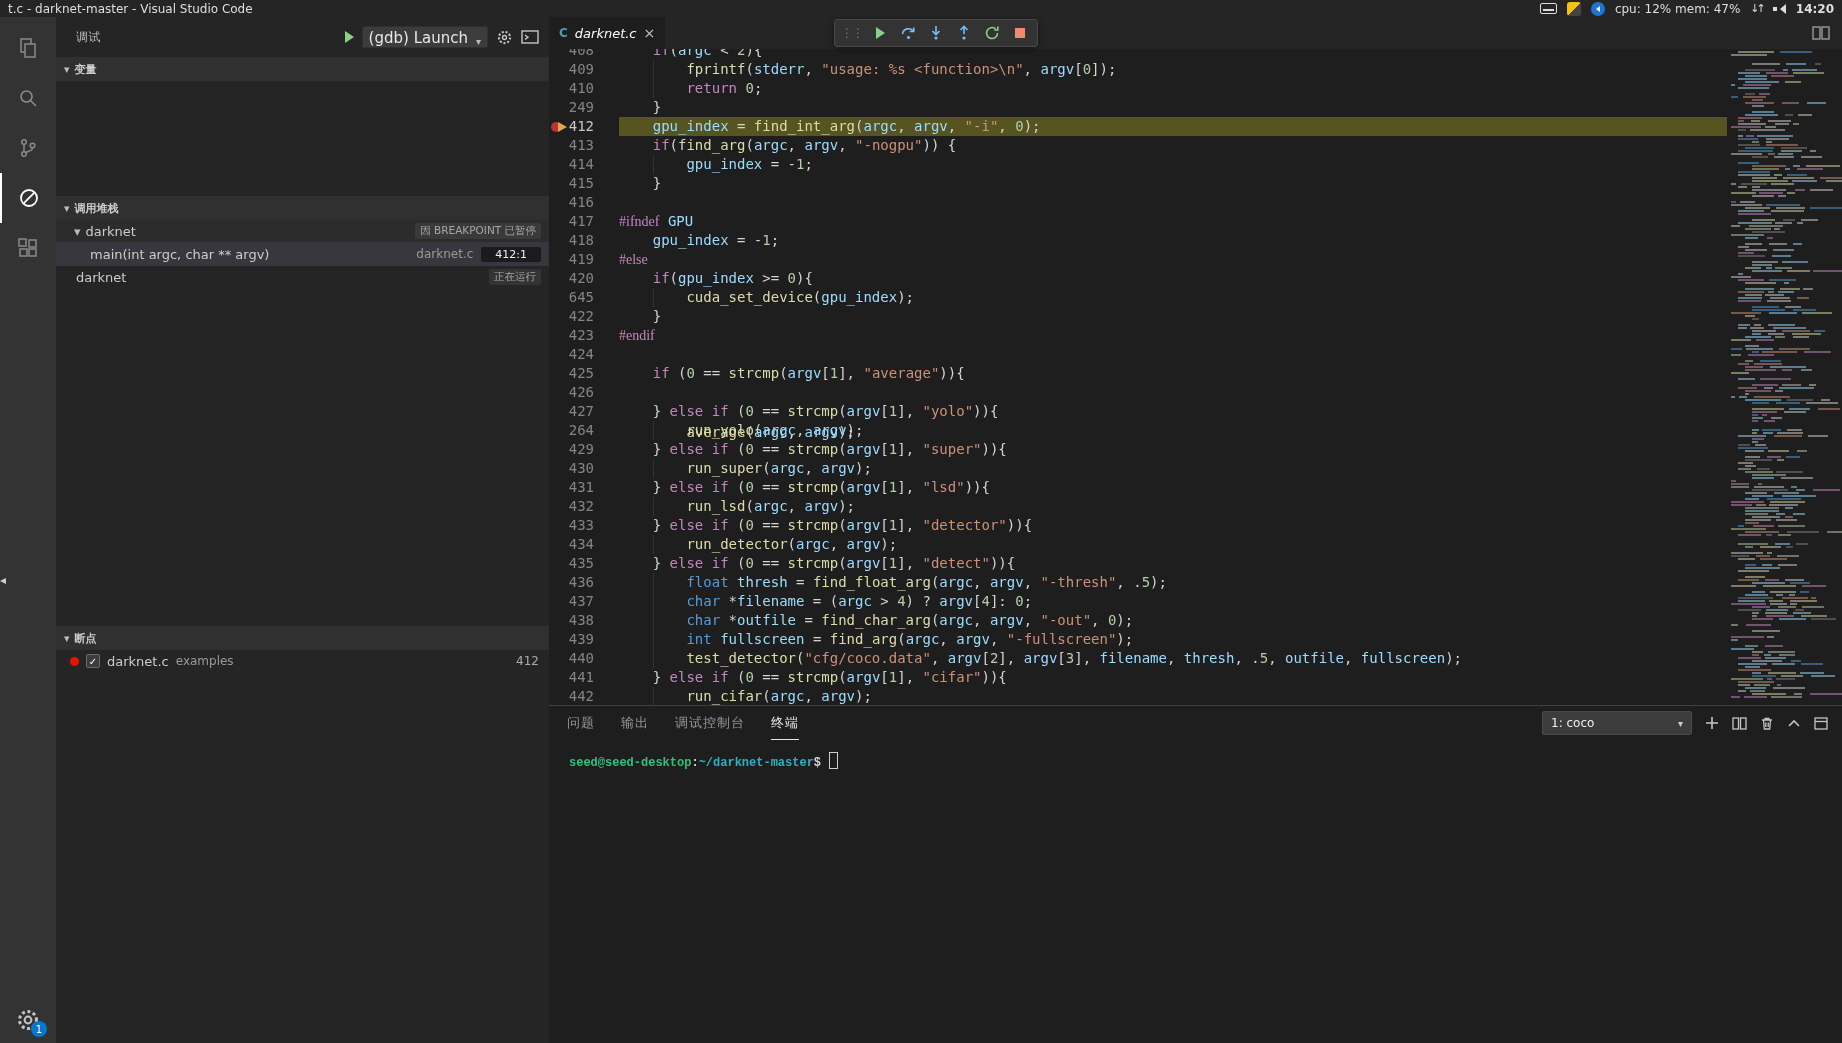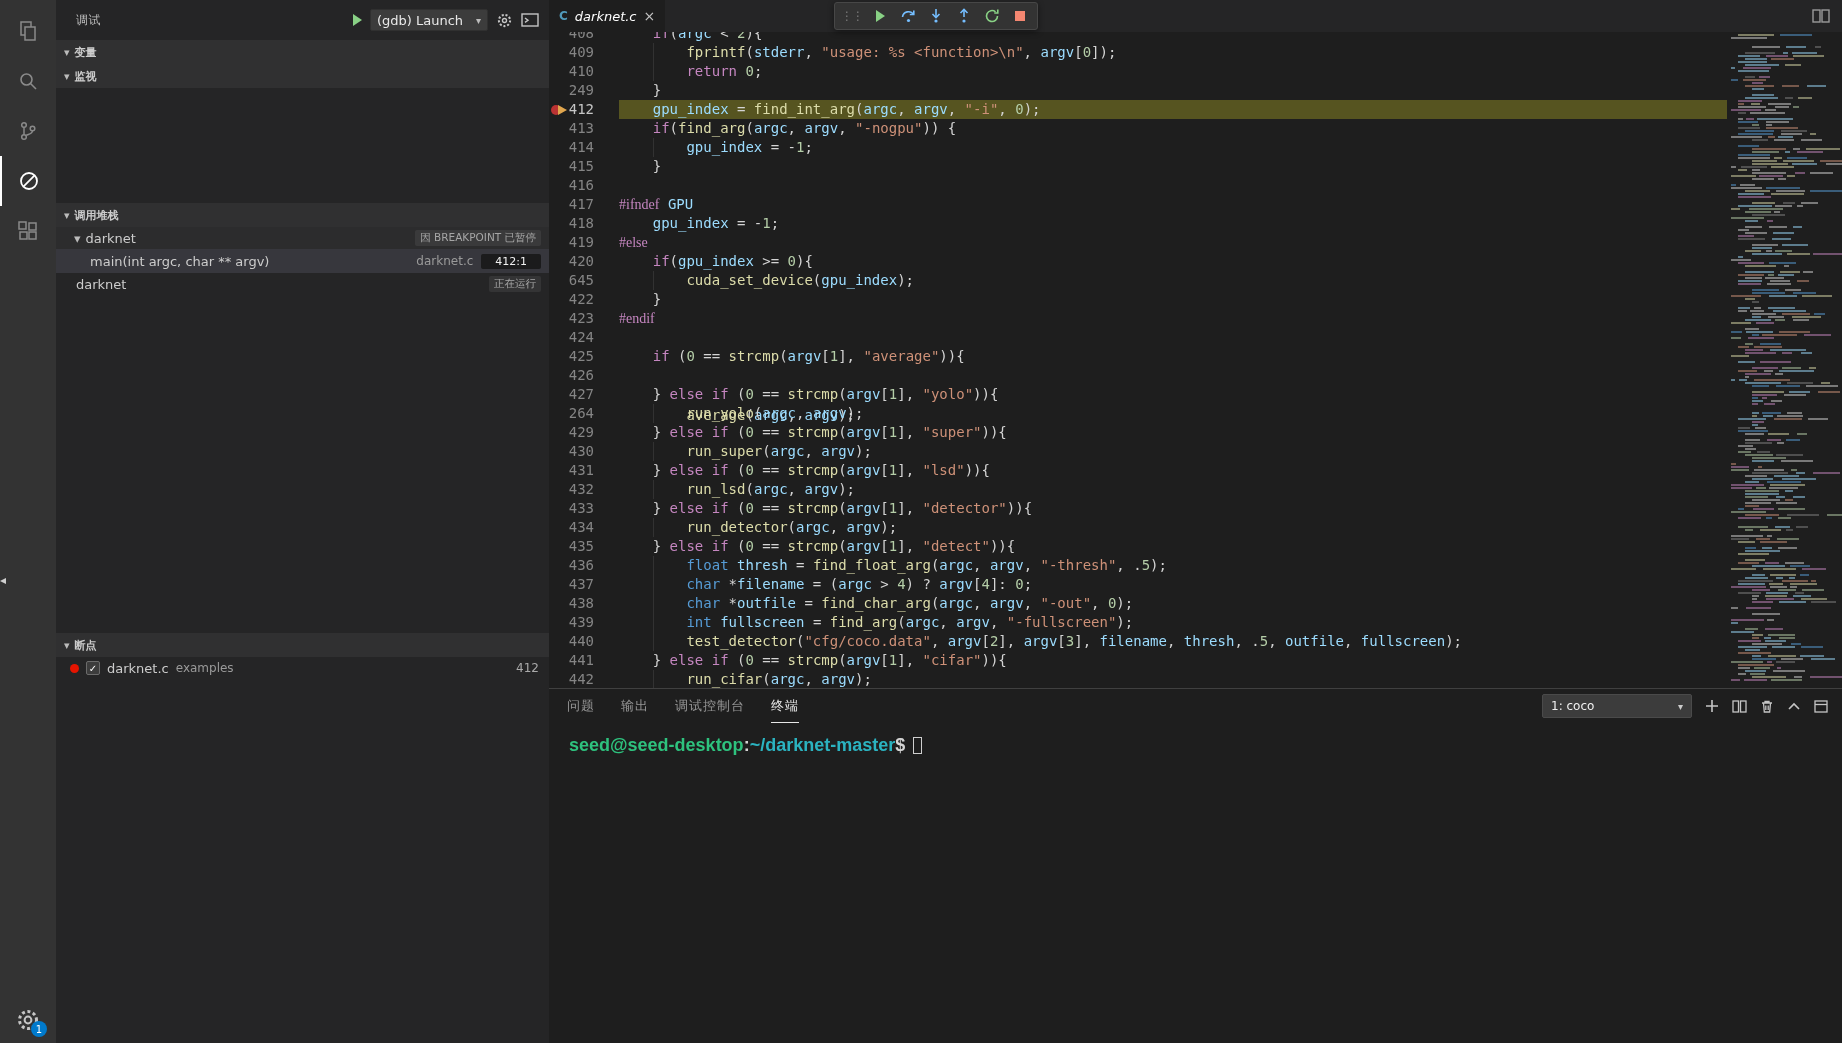--- a/index.html
+++ b/index.html
@@ -34,21 +34,21 @@
   .badge-blue { position:absolute; right:-6px; bottom:-4px; min-width:16px; height:16px; border-radius:8px;
     background:#007acc; color:#fff; font-size:10px; display:flex; align-items:center; justify-content:center; padding:0 3px; }
 
   
   .sidebar { flex:0 0 493px; background:#252526; color:#ccc; display:flex; flex-direction:column; font-size:13px; }
   .sb-head { flex:0 0 40px; display:flex; align-items:center; padding:0 10px 0 20px; gap:8px; }
   .sb-title { font-size:12px; color:#bbb; letter-spacing:.5px; }
   .launch-group { margin-left:auto; display:flex; align-items:center; gap:8px; }
   .play-green { width:0; height:0; border-left:9px solid #89d185; border-top:6px solid transparent; border-bottom:6px solid transparent; cursor:pointer; }
   .launch-dd { background:#3c3c3c; border:1px solid #303030; border-radius:2px; height:22px; min-width:118px;
-    display:flex; align-items:center; padding:0 6px; gap:8px; font-size:13px; color:#e8e8e8; cursor:pointer; }
+    display:flex; align-items:flex-end; padding:0 6px; gap:8px; font-size:15px; color:#e8e8e8; cursor:pointer; }
   .launch-dd::after { content:"▾"; margin-left:auto; color:#bbb; font-size:10px; }
   .hicon { color:#c5c5c5; cursor:pointer; display:flex; align-items:center; }
 
   .sb-sec { flex:0 0 24px; background:#303031; display:flex; align-items:center; padding-left:8px; gap:5px;
     font-size:11px; font-weight:bold; color:#cccccc; cursor:pointer; }
   .tw-down::before { content:"▾"; color:#bbb; font-weight:normal; }
   .tw-right::before { content:"▸"; color:#bbb; font-weight:normal; }
   .sb-content { overflow:hidden; }
   .row { height:21px; display:flex; align-items:center; gap:5px; cursor:pointer; white-space:nowrap; }
   .scope-row { padding-left:20px; color:#ddd; }
@@ -113,34 +113,46 @@
   .panel { flex:0 0 338px; background:#1e1e1e; border-top:1px solid rgba(128,128,128,0.35); display:flex; flex-direction:column; }
   .panel-head { flex:0 0 34px; display:flex; align-items:center; padding:0 14px 0 18px; }
   .ptabs { display:flex; gap:26px; height:100%; align-items:stretch; }
   .ptab { display:flex; align-items:center; font-size:13px; color:#969696; cursor:pointer; border-bottom:1px solid transparent; letter-spacing:1px; }
   .ptab.active { color:#e7e7e7; border-bottom-color:#e7e7e7; }
   .pctrl { margin-left:auto; display:flex; align-items:center; gap:13px; }
   .term-select { background:#3c3c3c; border:1px solid #4a4a4a; border-radius:2px; height:24px; min-width:150px;
     display:flex; align-items:center; padding:0 8px; color:#f0f0f0; font-size:12px; cursor:pointer; }
   .term-select::after { content:"▾"; margin-left:auto; color:#ccc; font-size:10px; }
   .picon { color:#c5c5c5; cursor:pointer; display:flex; align-items:center; }
-  .term-body { padding:12px 0 0 20px; font-family:Liberation Sans, sans-serif; font-size:18px; color:#d4d4d4; cursor:text; flex:1; }
+  .term-body { padding:12px 0 0 20px; font-family:Liberation Mono, monospace; font-size:12px; color:#d4d4d4; cursor:text; flex:1; }
   .t-user { color:#2ec27e; font-weight:bold; }
   .t-sep { color:#d4d4d4; font-weight:bold; }
   .t-path { color:#2bb3c0; font-weight:bold; }
   .t-cursor { display:inline-block; width:9px; height:17px; border:1px solid #cfcfcf; vertical-align:-3px; margin-left:8px; }
 
   .edge-arrow { position:absolute; left:0; top:573px; color:#cfcfcf; font-size:12px; z-index:9; }
   svg { display:block; }
 </style>
 </head>
 <body>
 
 <div class="screen">
 
+  <div class="os-bar">
+    <span class="os-title">t.c - darknet-master - Visual Studio Code</span>
+    <span class="os-right">
+      <span class="kbd-ic"></span>
+      <span class="app-ic"></span>
+      <span class="tv-ic"></span>
+      <span>cpu: 12% mem: 47%</span>
+      <span class="net-ic">↓↑</span>
+      <span class="spk"></span>
+      <span class="os-time">14:20</span>
+    </span>
+  </div>
 
   <div class="main">
 
     <div class="abar">
       <div class="abar-item">
         <svg width="24" height="24" viewBox="0 0 24 24">
             <rect x="5" y="3" width="10" height="13" fill="none" stroke="#8a8a8a" stroke-width="1.5"></rect>
             <rect x="9" y="8" width="10" height="13" fill="#333333" stroke="#8a8a8a" stroke-width="1.5"></rect>
           </svg>
       </div>
@@ -203,24 +215,20 @@
               </svg>
           </span>
         </span>
       </div>
 
       <div class="sb-sec">
         <span class="tw-down"></span>
         <span>变量</span>
       </div>
 
-      <div class="sb-sec">
-        <span class="tw-down"></span>
-        <span>监视</span>
-      </div>
       <div class="sb-content" style="flex:0 0 115px"></div>
 
       <div class="sb-sec">
         <span class="tw-down"></span>
         <span>调用堆栈</span>
       </div>
       <div class="sb-content" style="flex:0 0 406px">
         <div class="cs-session">
           <span class="tw-down"></span>
           <span>darknet</span>

